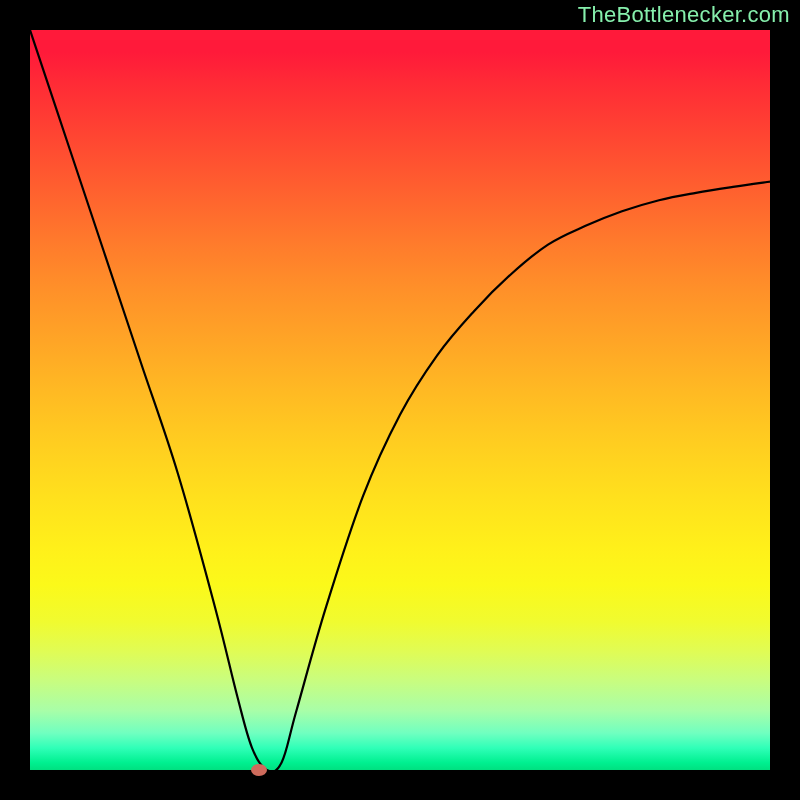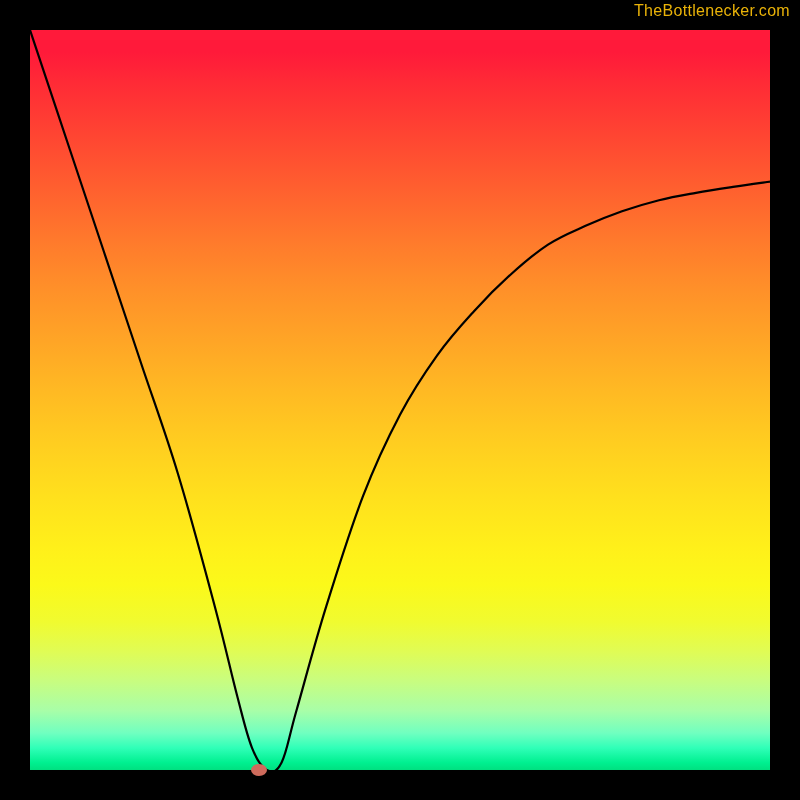--- a/index.html
+++ b/index.html
@@ -7,22 +7,22 @@
     width: 800px;
     height: 800px;
     background: #000;
     position: relative;
     font-family: Arial, Helvetica, sans-serif;
   }
   .watermark {
     position: absolute;
     top: 2px;
     right: 10px;
-    color: #eab308;
-    font-size: 16px;
+    color: #86efac;
+    font-size: 22px;
     font-weight: 400;
     letter-spacing: 0.3px;
     z-index: 10;
   }
   .plot-area {
     position: absolute;
     left: 30px;
     top: 30px;
     width: 740px;
     height: 740px;

